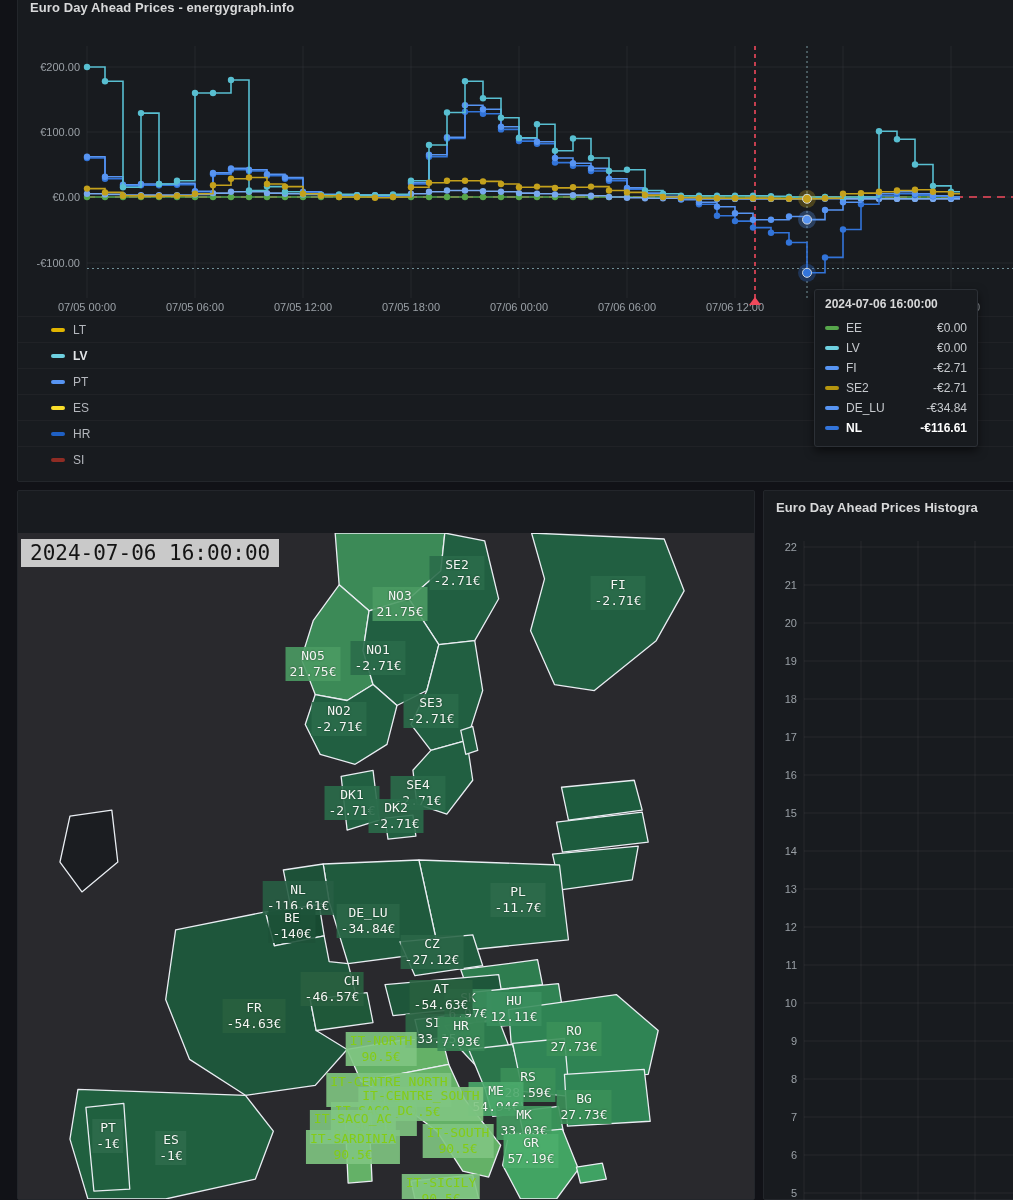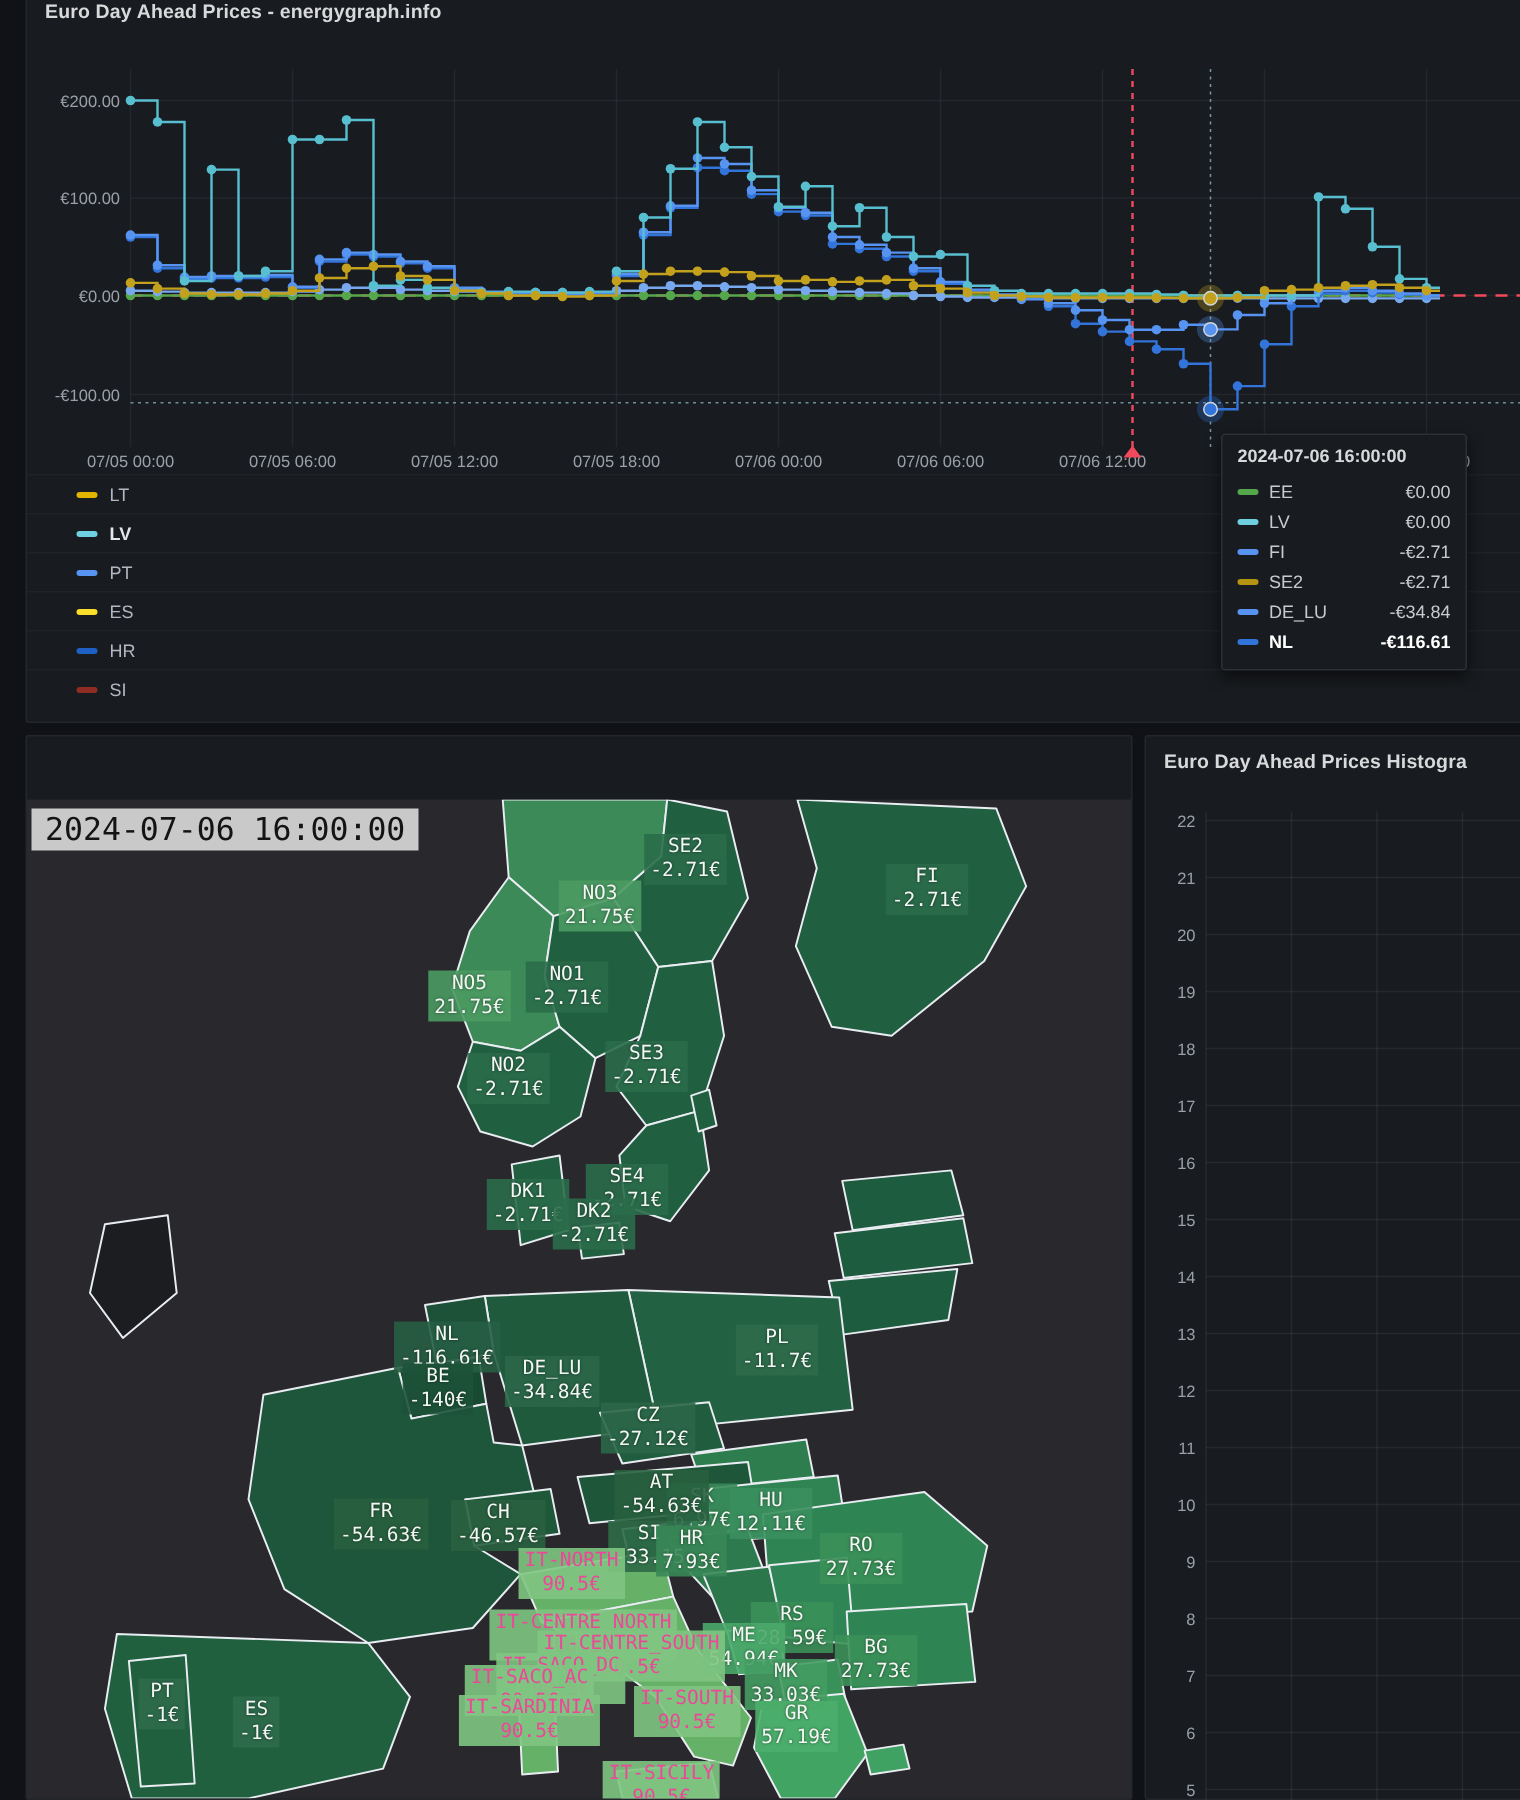--- a/index.html
+++ b/index.html
@@ -34,21 +34,21 @@
   
   #map-panel { left:17px; top:490px; width:738px; height:710px; }
   #map-wrap { position:absolute; left:0; top:42px; width:736px; height:666px; background:#29292d;
               overflow:hidden; }
   #map-svg { position:absolute; left:0; top:0; }
   #map-labels { position:absolute; left:0; top:0; width:100%; height:100%; pointer-events:none; }
   .map-label { position:absolute; transform:translate(-50%,-50%); text-align:center;
                font-family:"DejaVu Sans Mono", monospace; font-size:13px; line-height:16px;
                padding:1px 4px; white-space:nowrap; }
   .map-label.light-text { color:#f3f7f3; text-shadow:0 0 2px rgba(0,0,0,.55); }
-  .map-label.dark-text { color:#ec4899; }
+  .map-label.dark-text { color:#84cc16; }
   #map-timestamp { position:absolute; left:3px; top:6px; background:#c9c9c9; color:#141414;
                    font-family:"DejaVu Sans Mono", monospace; font-size:21px; padding:2px 9px; }
   
   #hist-panel { left:763px; top:490px; width:258px; height:710px; }
   #hist-svg { position:absolute; left:0; top:38px; }
   .axis-text { font-size:11px; fill:#9aa0a6; }
 </style>
 </head>
 <body>
 
@@ -574,21 +574,21 @@
           <div>-54.63€</div>
         </div>
         <div class="map-label light-text" style="left: 496px; top: 476px; background: rgba(59, 143, 94, 0.9);">
           <div>HU</div>
           <div>12.11€</div>
         </div>
         <div class="map-label light-text" style="left: 236px; top: 483px; background: rgba(40, 96, 63, 0.9);">
           <div>FR</div>
           <div>-54.63€</div>
         </div>
-        <div class="map-label light-text" style="left: 314px; top: 484px; background: rgba(41, 97, 64, 0.9);">
+        <div class="map-label light-text" style="left: 314px; top: 456px; background: rgba(41, 97, 64, 0.9); text-align: right;">
           <div>CH</div>
           <div>-46.57€</div>
         </div>
         <div class="map-label light-text" style="left: 415px; top: 498px; background: rgba(44, 106, 71, 0.9);">
           <div>SI</div>
           <div>-33.15</div>
         </div>
         <div class="map-label light-text" style="left: 443px; top: 501px; background: rgba(56, 135, 87, 0.9);">
           <div>HR</div>
           <div>7.93€</div>

